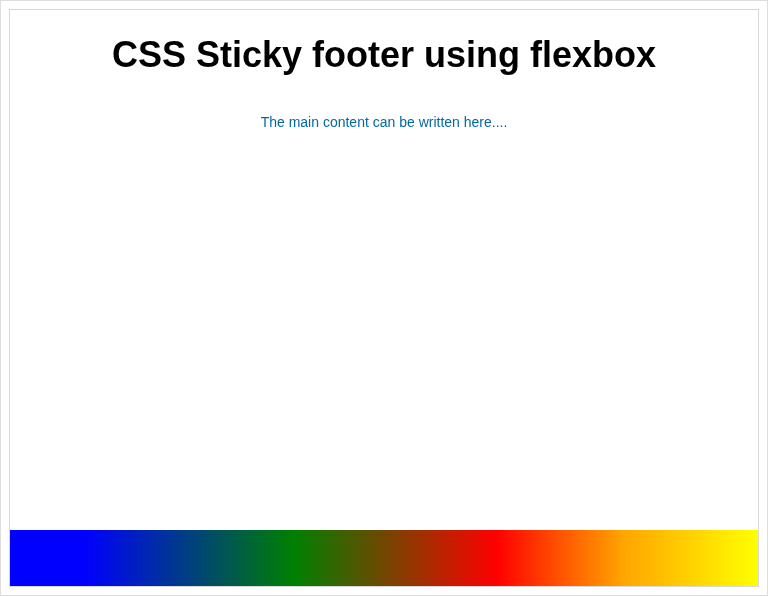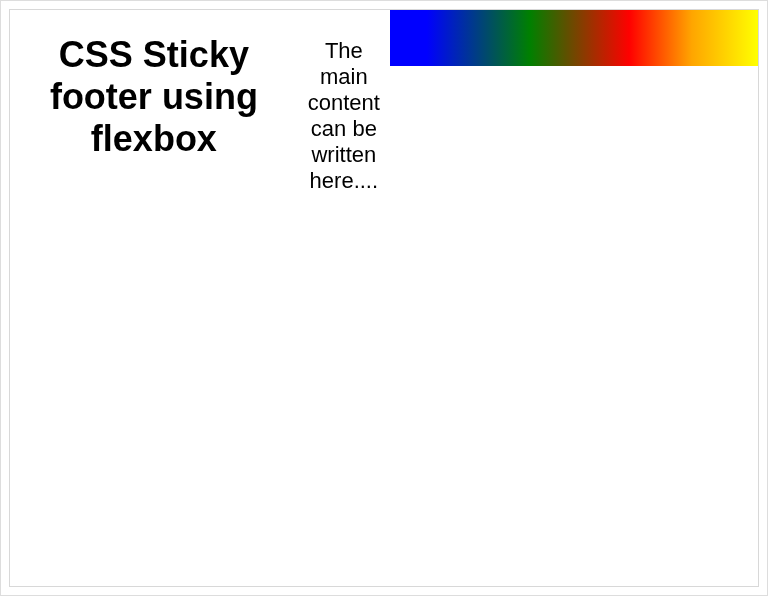--- a/index.html
+++ b/index.html
@@ -21,21 +21,21 @@
       display: flex;
       flex-direction: column;
       background: #fff;
       padding: 8px;
     }
     
     .inner-container {
       width: 100%;
       height: 100%;
       display: flex;
-      flex-direction: row;
+      flex-direction: column;
       border: 1px solid #d8d8d8;
     }
     
     .header {
       text-align: center;
       padding: 24px 10px 10px;
     }
     
     .header h1 {
       font-size: 36px;
@@ -43,22 +43,22 @@
       color: #000;
     }
     
     .content {
       flex: 1;
       text-align: center;
       padding: 28px 10px;
     }
     
     .content p {
-      font-size: 22px;
-      color: #000000;
+      font-size: 14px;
+      color: #0369a1;
     }
     
     .footer {
       height: 56px;
       width: 100%;
       background: linear-gradient(to right, 
         #0000ff 0%, 
         #0000ff 10%, 
         #008000 38%, 
         #ff0000 65%, 

